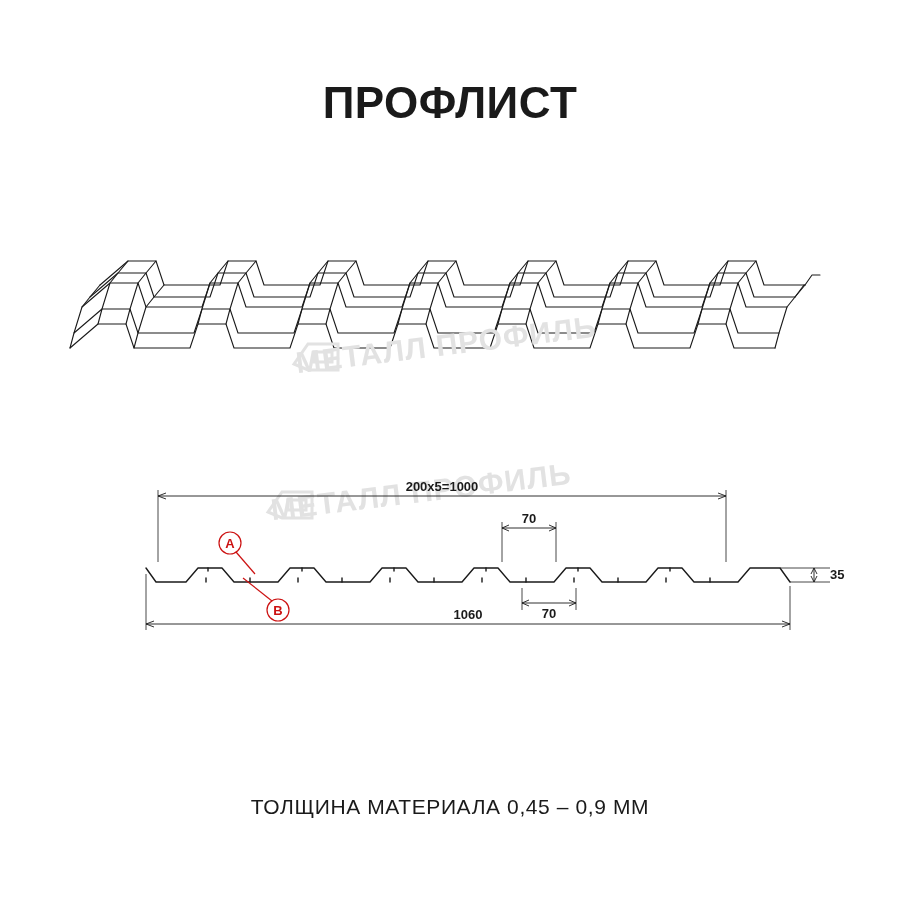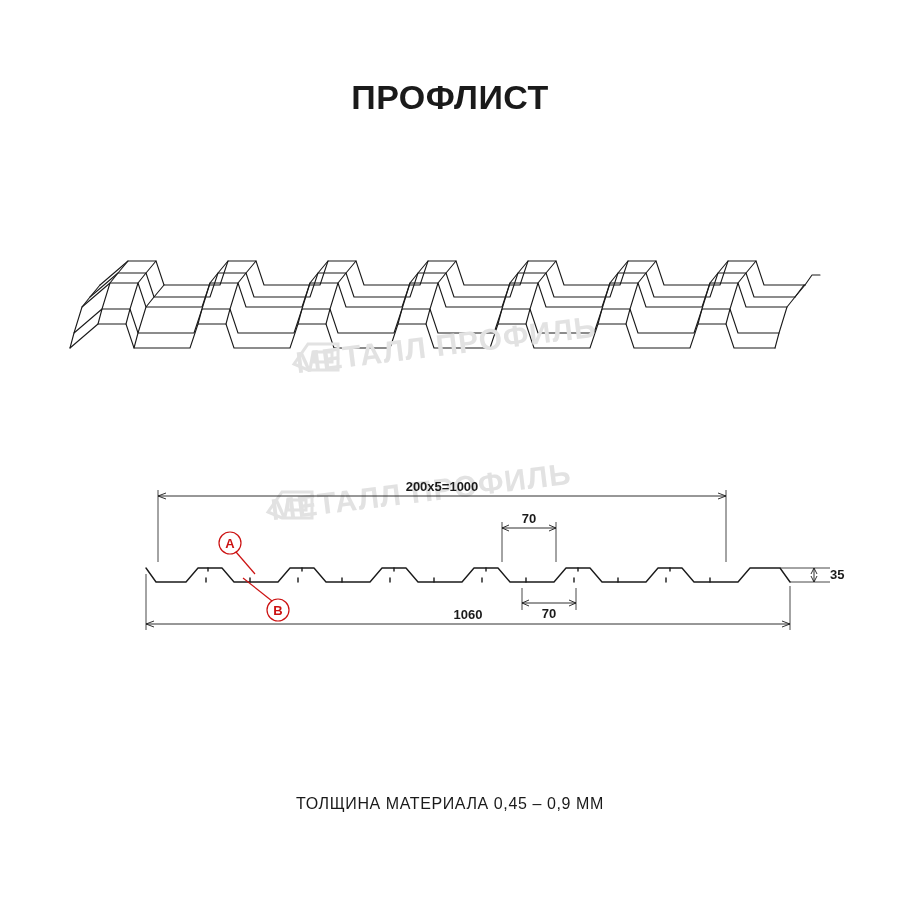--- a/index.html
+++ b/index.html
@@ -19,41 +19,41 @@
     position: relative;
     width: 900px;
     height: 900px;
   }
   .title {
     position: absolute;
     top: 78px;
     left: 0;
     width: 900px;
     text-align: center;
-    font-size: 34px;
+    font-size: 44px;
     font-weight: bold;
     letter-spacing: 0.5px;
     color: #1a1a1a;
   }
   .subtitle {
     position: absolute;
     top: 131px;
     left: 0;
     width: 900px;
     text-align: center;
     font-size: 17px;
     color: #1a1a1a;
   }
   .footer-note {
     position: absolute;
     top: 795px;
     left: 0;
     width: 900px;
     text-align: center;
-    font-size: 16px;
+    font-size: 21px;
     letter-spacing: 0.6px;
     color: #1a1a1a;
   }
   .iso-wrap {
     position: absolute;
     top: 215px;
     left: 60px;
     width: 790px;
     height: 190px;
   }

